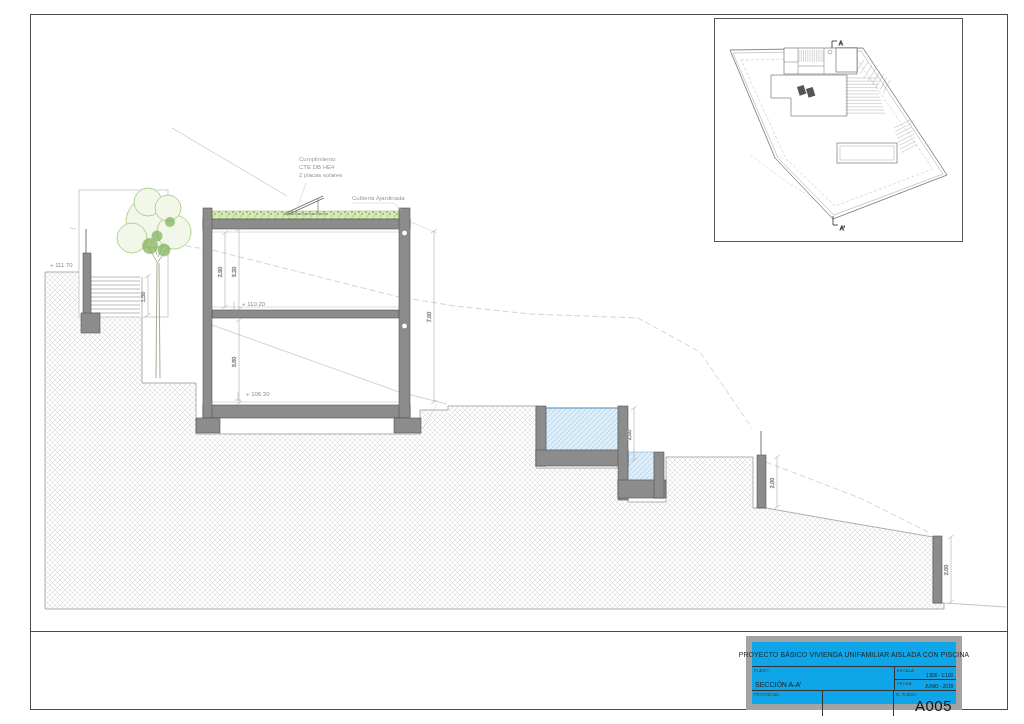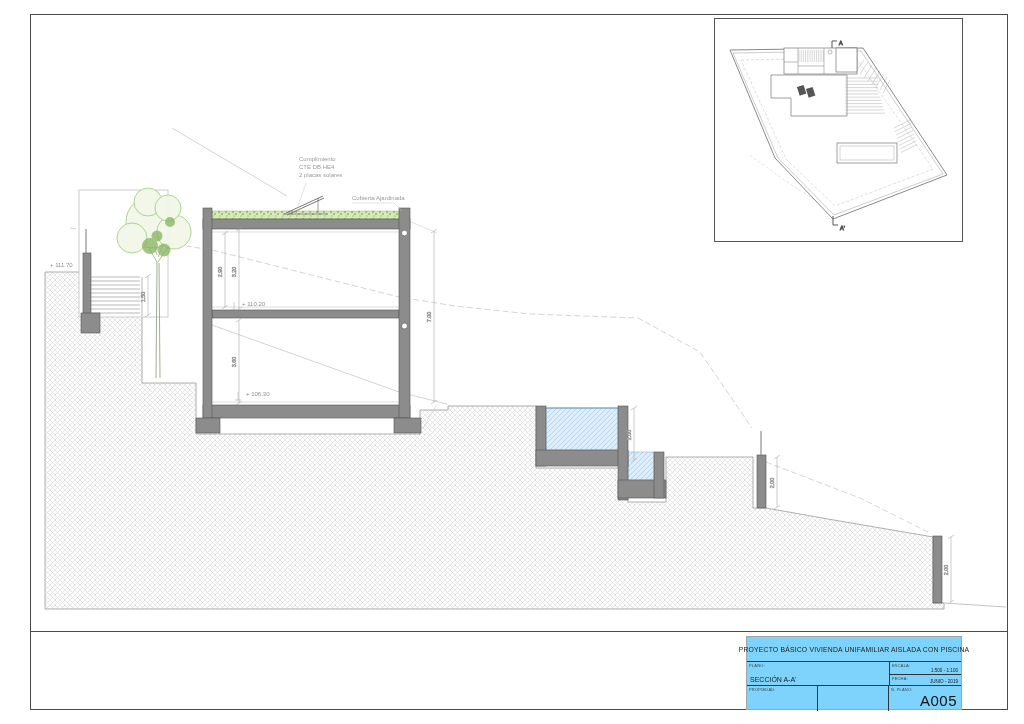--- a/index.html
+++ b/index.html
@@ -3,21 +3,21 @@
 <meta charset="utf-8">
 <style>
   html,body{margin:0;padding:0;background:#ffffff;}
   #sheet{position:relative;width:1024px;height:724px;background:#ffffff;overflow:hidden;
          font-family:"Liberation Sans", sans-serif;}
   #drawing{position:absolute;left:0;top:0;}
   svg text{font-family:"Liberation Sans", sans-serif;}
 
   
   .titleblock{position:absolute;left:746px;top:636px;width:216px;height:74px;
-              border:1px solid #a3a3a3;background:#7dd3fc;box-sizing:border-box;color:#222;}
+              border:6px solid #a3a3a3;background:#0ea5e9;box-sizing:border-box;color:#222;}
   .tb-row1{height:24px;border-bottom:1px solid #333;display:flex;align-items:center;
            justify-content:center;font-size:6.8px;letter-spacing:.2px;white-space:nowrap;}
   .tb-mid{height:23px;border-bottom:1px solid #333;display:flex;}
   .tb-plano{width:143px;border-right:1px solid #333;position:relative;box-sizing:border-box;}
   .tb-label{position:absolute;left:2px;top:1px;font-size:4px;color:#444;letter-spacing:.2px;}
   .tb-plano-value{position:absolute;left:3px;bottom:2px;font-size:7px;}
   .tb-right{flex:1;display:flex;flex-direction:column;}
   .tb-halfrow{height:11.5px;position:relative;box-sizing:border-box;}
   .tb-halfrow + .tb-halfrow{border-top:1px solid #333;}
   .tb-hr-value{position:absolute;right:3px;bottom:1px;font-size:4.6px;}

